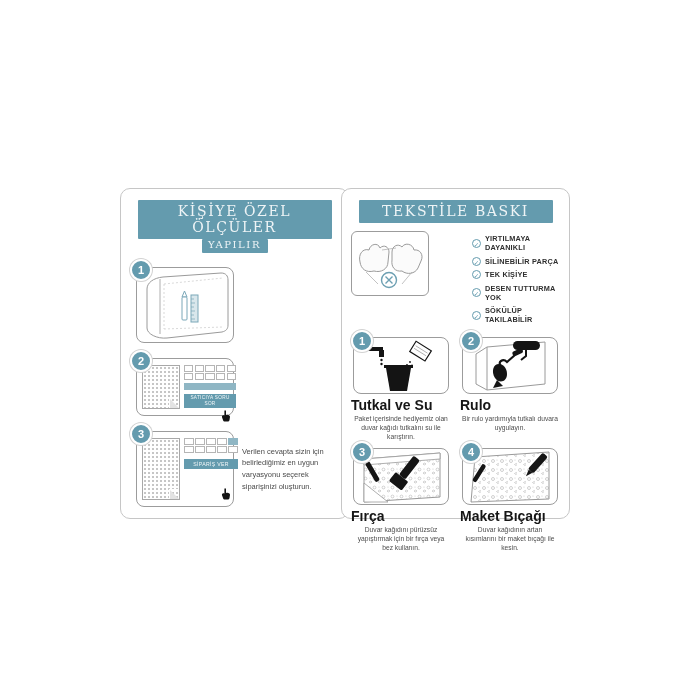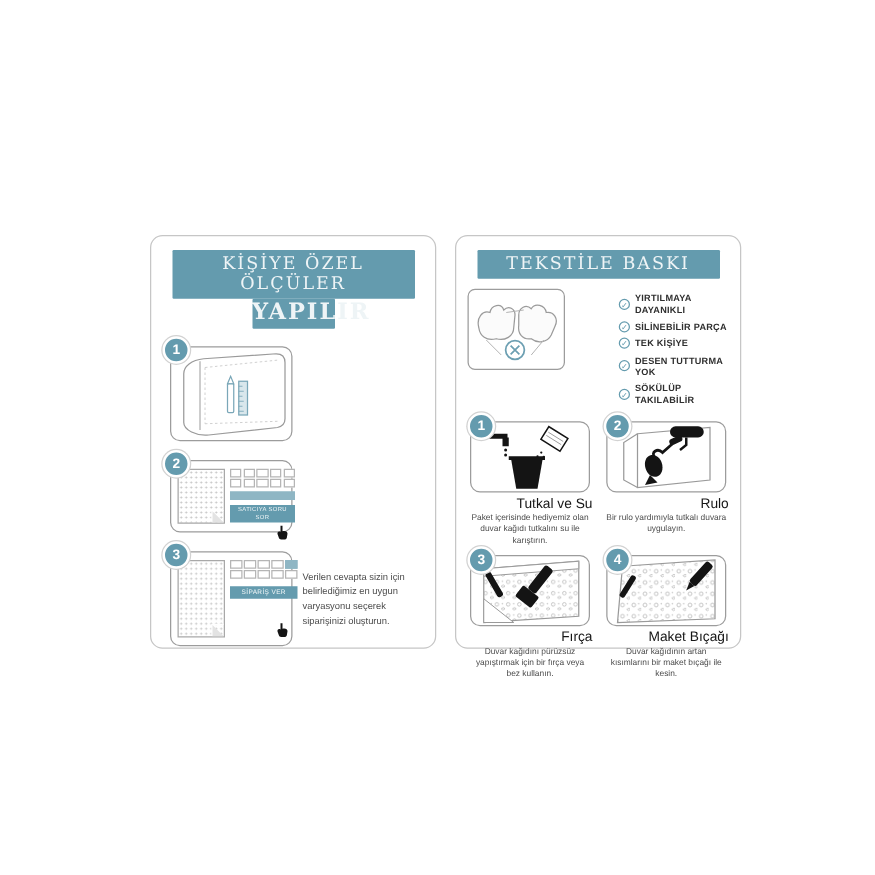--- a/index.html
+++ b/index.html
@@ -8,26 +8,26 @@
     --ink:#4c4c4c;
     --border:#c6c6c6;
     --ibox-border:#9c9c9c;
   }
   html,body{margin:0;padding:0;background:#fff;}
   .canvas{position:relative;width:700px;height:700px;background:#fff;overflow:hidden;
     font-family:"Liberation Sans",sans-serif;color:var(--ink);}
   .panel{position:absolute;top:188px;width:229px;height:331px;border:1px solid var(--border);
     border-radius:10px;box-sizing:border-box;background:#fff;padding:11px 9px;}
   .panel-left{left:120px;}
-  .panel-right{left:364px;}
+  .panel-right{left:341px;}
 
   .hdrbox{background:var(--teal);color:#eef4f6;font-family:"DejaVu Serif","Liberation Serif",serif;
     text-align:center;letter-spacing:1.6px;border-radius:1px;}
   .hdr-main{width:194px;margin:0 auto;font-size:14px;padding:3px 0 4px;}
-  .hdr-sub{width:66px;margin:0 auto;font-size:18px;padding:0 0 3px;font-weight:bold;}
+  .hdr-sub{width:66px;margin:0 auto;font-size:10px;padding:0 0 3px;}
 
   
   .lsteps{margin-top:14px;}
   .lstep{position:relative;display:flex;align-items:center;margin:0 0 15px 6px;}
   .badge{position:absolute;left:-7px;top:-9px;width:18px;height:18px;border-radius:50%;
     background:var(--teal);color:#fff;font-size:11px;font-weight:bold;display:flex;
     align-items:center;justify-content:center;border:2px solid #fff;box-shadow:0 0 0 1px #d2d2d2;z-index:3;}
   .ibox{border:1px solid var(--ibox-border);border-radius:8px;background:#fff;box-sizing:border-box;position:relative;}
   .ibox-step1{width:98px;height:76px;}
   .ibox-step2{width:98px;height:58px;}
@@ -58,21 +58,21 @@
   .feat{display:flex;align-items:center;gap:4px;padding-left:35px;}
   .chk{width:9px;height:9px;border:1px solid var(--teal);border-radius:50%;color:var(--teal);
     font-size:6.5px;line-height:9px;text-align:center;flex:0 0 auto;box-sizing:border-box;}
   .featlabel{font-size:7.3px;font-weight:bold;color:#2f2f2f;letter-spacing:0.2px;}
   .hdr2{margin-top:9px;}
   .kgrid{display:grid;grid-template-columns:1fr 1fr;column-gap:9px;row-gap:7px;margin-top:13px;}
   .kcell{position:relative;}
   .kbox{width:96px;height:57px;margin:0 auto;border:1px solid var(--ibox-border);border-radius:8px;
     box-sizing:border-box;background:#fff;position:relative;}
   .kbadge{left:-3px;top:-8px;}
-  .ktitle{text-align:right;font-size:11px;font-weight:normal;color:#161616;margin-top:3px;}
+  .ktitle{text-align:left;font-size:14px;font-weight:bold;color:#161616;margin-top:3px;}
   .kdesc{text-align:center;font-size:6.7px;line-height:1.35;color:var(--ink);margin-top:1px;padding:0 2px;}
 
   svg{display:block;}
 </style>
 </head>
 <body>
 
 <div class="canvas">
 
   <div class="panel panel-left">

